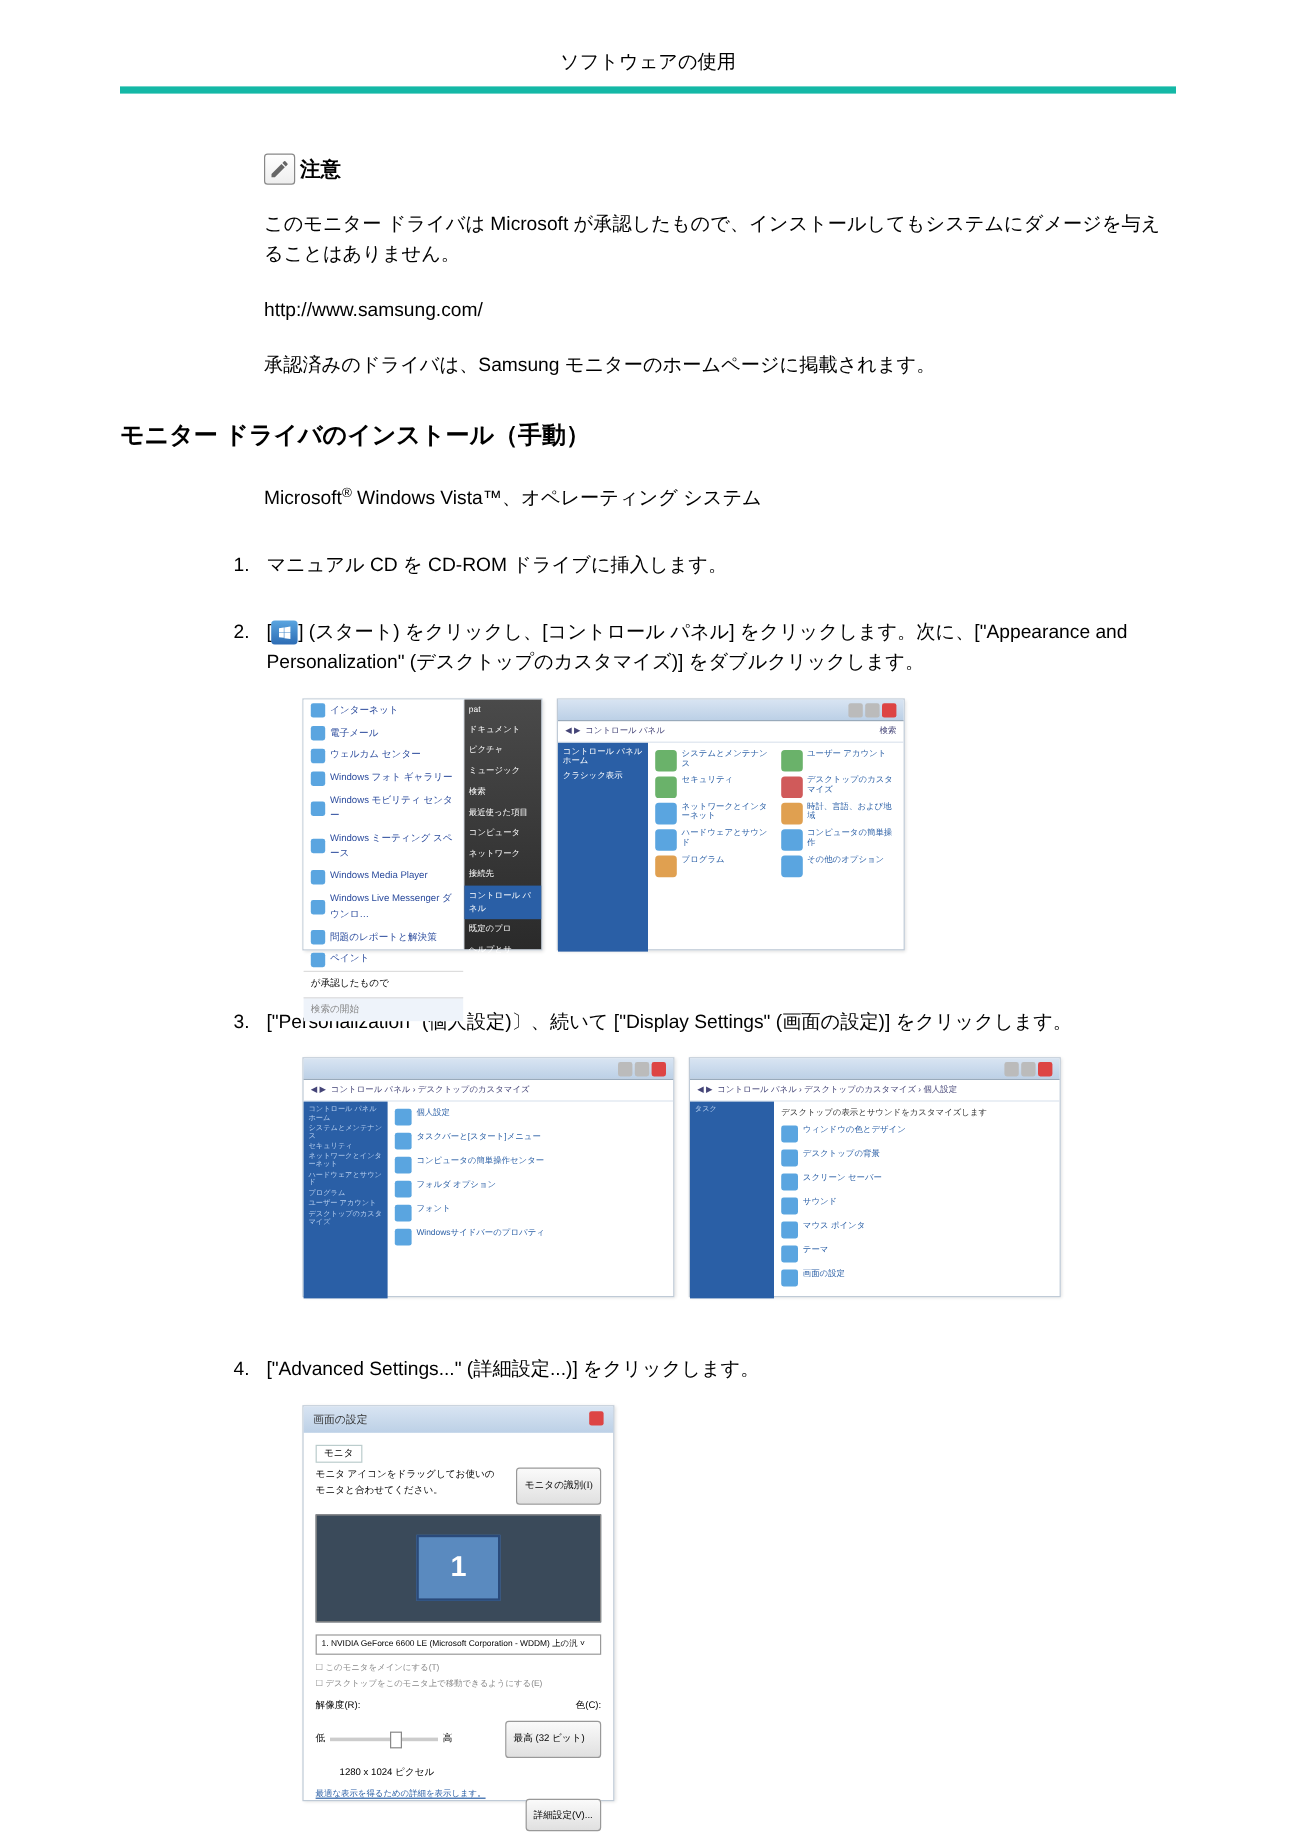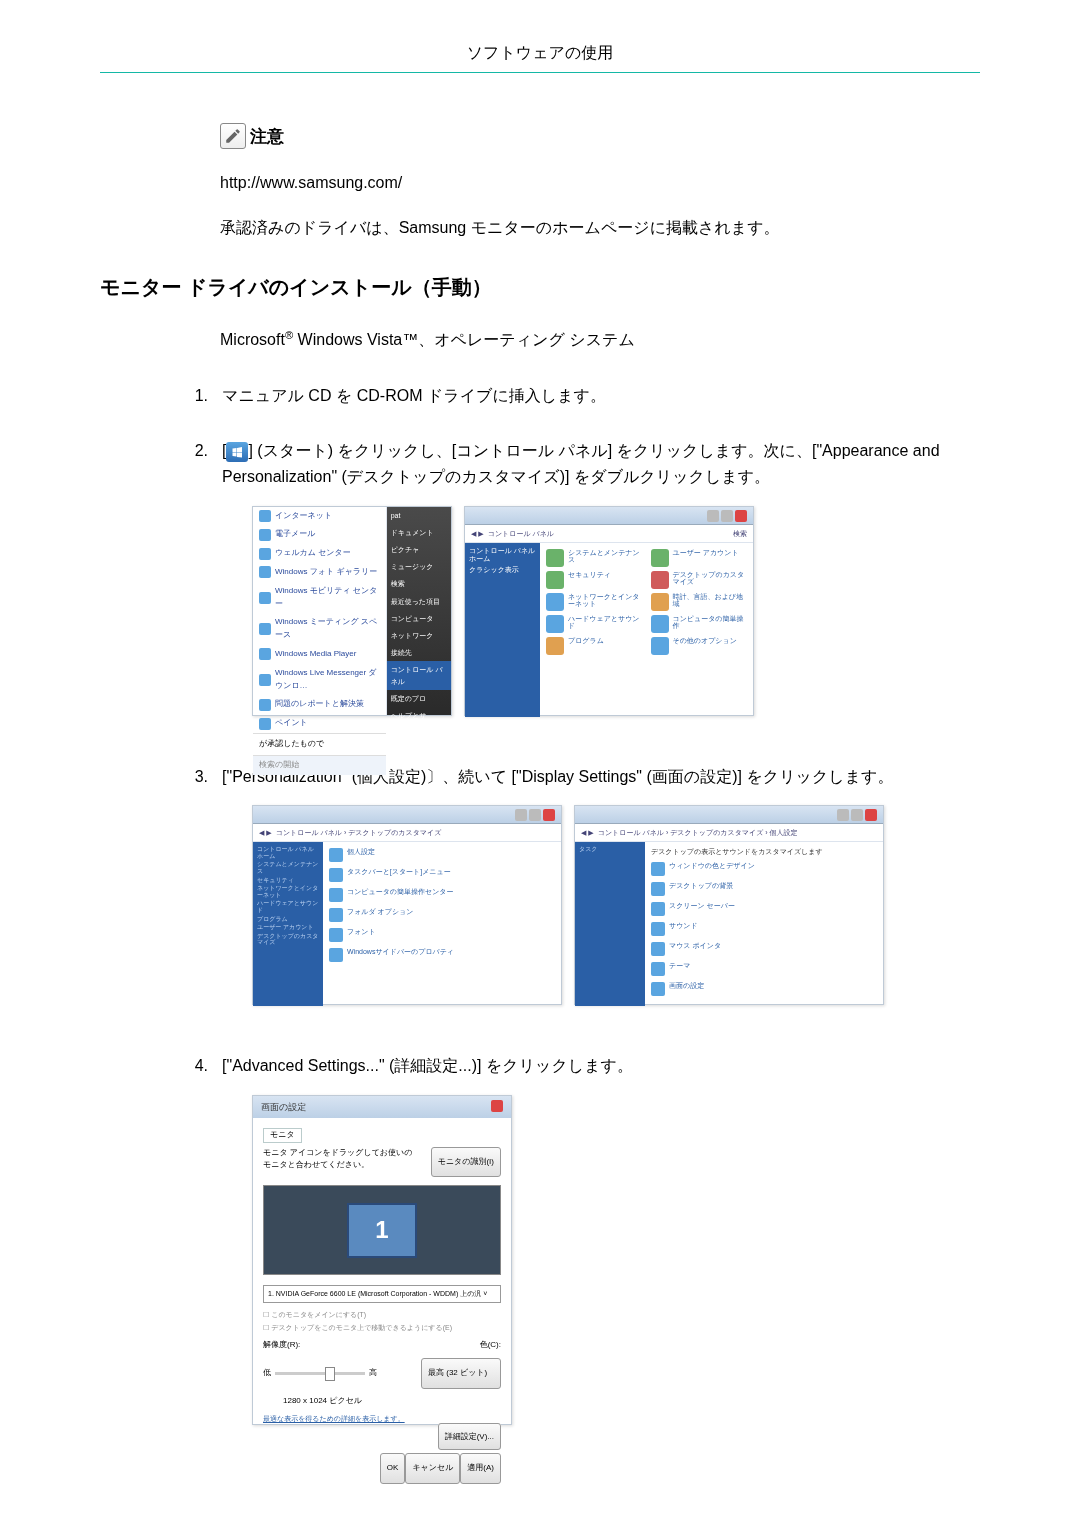--- a/index.html
+++ b/index.html
@@ -8,21 +8,21 @@
       width: 1080px;
       background: #fff;
       color: #000;
       font-size: 16px;
       line-height: 1.6;
     }
     .page {
       padding: 40px 100px 40px 100px;
     }
     .header-line {
-      border-bottom: 1px solid #14b8a6;
+      border-bottom: 6px solid #14b8a6;
       text-align: center;
       padding-bottom: 6px;
       margin-bottom: 50px;
     }
     .note-block {
       margin-left: 120px;
       margin-bottom: 30px;
     }
     .note-header {
       display: flex;
@@ -132,21 +132,21 @@
     .s-wide .main2 { flex:1; padding:6px; font-size:7px; color:#2a5fa6; }
     .s-wide .main2 .item2 { display:flex; gap:4px; margin-bottom:6px; }
     .s-wide .main2 .item2 .ci { width:14px; height:14px; background:#5aa5e0; border-radius:2px; flex-shrink:0; }
     .s-wide .main2 .item2 .txt { line-height:1.1; color:#333; }
     .s-wide .main2 .item2 .txt .t { color:#2a5fa6; }
 
     .s-disp { width:260px; height:330px; margin:16px 0 20px 30px; }
     .disp-title { height:22px; background:linear-gradient(#d8e4f2,#bcd0e6); font-size:9px; padding:4px 8px; color:#333; display:flex; justify-content:space-between; }
     .disp-body { padding:10px; font-size:8px; }
     .disp-tab { border:1px solid #bcc; padding:0px 6px; background:#fff; display:inline-block; margin-bottom:4px; }
-    .disp-desc { display:flex; justify-content:space-between; align-items:flex-start; margin-bottom:8px; }
+    .disp-desc { display:flex; justify-content:space-between; align-items:flex-start; margin-bottom:8px;font-family:Liberation Serif, serif; }
     .disp-btn { background:linear-gradient(#fafafa,#e0e0e0); border:1px solid #999; padding:8px 6px; font-size:8px; border-radius:3px; }
     .disp-monitor-area { height:90px; background:#3a4a5a; display:flex; align-items:center; justify-content:center; margin-bottom:10px; border:1px solid #888; }
     .disp-mon { width:70px; height:55px; background:#5a8abf; border:2px solid #2a4a7a; display:flex; align-items:center; justify-content:center; color:#fff; font-size:24px; font-weight:bold; }
     .disp-select { width:100%; border:1px solid #999; padding:2px 4px; font-size:7px; margin-bottom:6px; }
     .disp-chkrow { font-size:7px; color:#888; margin:2px 0; }
     .disp-row { display:flex; justify-content:space-between; align-items:center; margin:6px 0; font-size:8px; }
     .disp-slider { height:3px; background:#ccc; width:90px; position:relative; }
     .disp-slider::after { content:""; position:absolute; width:8px; height:12px; background:#fff; border:1px solid #888; top:-5px; left:50px; }
     .disp-note { font-size:7px; color:#2a5fa6; text-decoration:underline; margin:6px 0; }
     .disp-footer { display:flex; gap:0; justify-content:flex-end; margin-top:10px; }
@@ -163,20 +163,21 @@
   <div class="note-block">
     <div class="note-header">
       <span class="note-icon">
         <svg viewBox="0 0 24 24">
             <path fill="#666" d="M3 17.25V21h3.75L17.81 9.94l-3.75-3.75L3 17.25zM20.71 7.04a1 1 0 0 0 0-1.41l-2.34-2.34a1 1 0 0 0-1.41 0l-1.83 1.83 3.75 3.75 1.83-1.83z"></path>
           </svg>
       </span>
       <span class="note-text">注意</span>
     </div>
     <div class="note-body">
+      <p>このモニター ドライバは Microsoft が承認したもので、インストールしてもシステムにダメージを与えることはありません。</p>
       <p>http://www.samsung.com/</p>
       <p>承認済みのドライバは、Samsung モニターのホームページに掲載されます。</p>
     </div>
   </div>
 
   <h2 class="h2">モニター ドライバのインストール（手動）</h2>
 
   <p class="os-line">
     <span>Microsoft</span><sup>®</sup><span> Windows Vista™、オペレーティング システム</span>
   </p>

